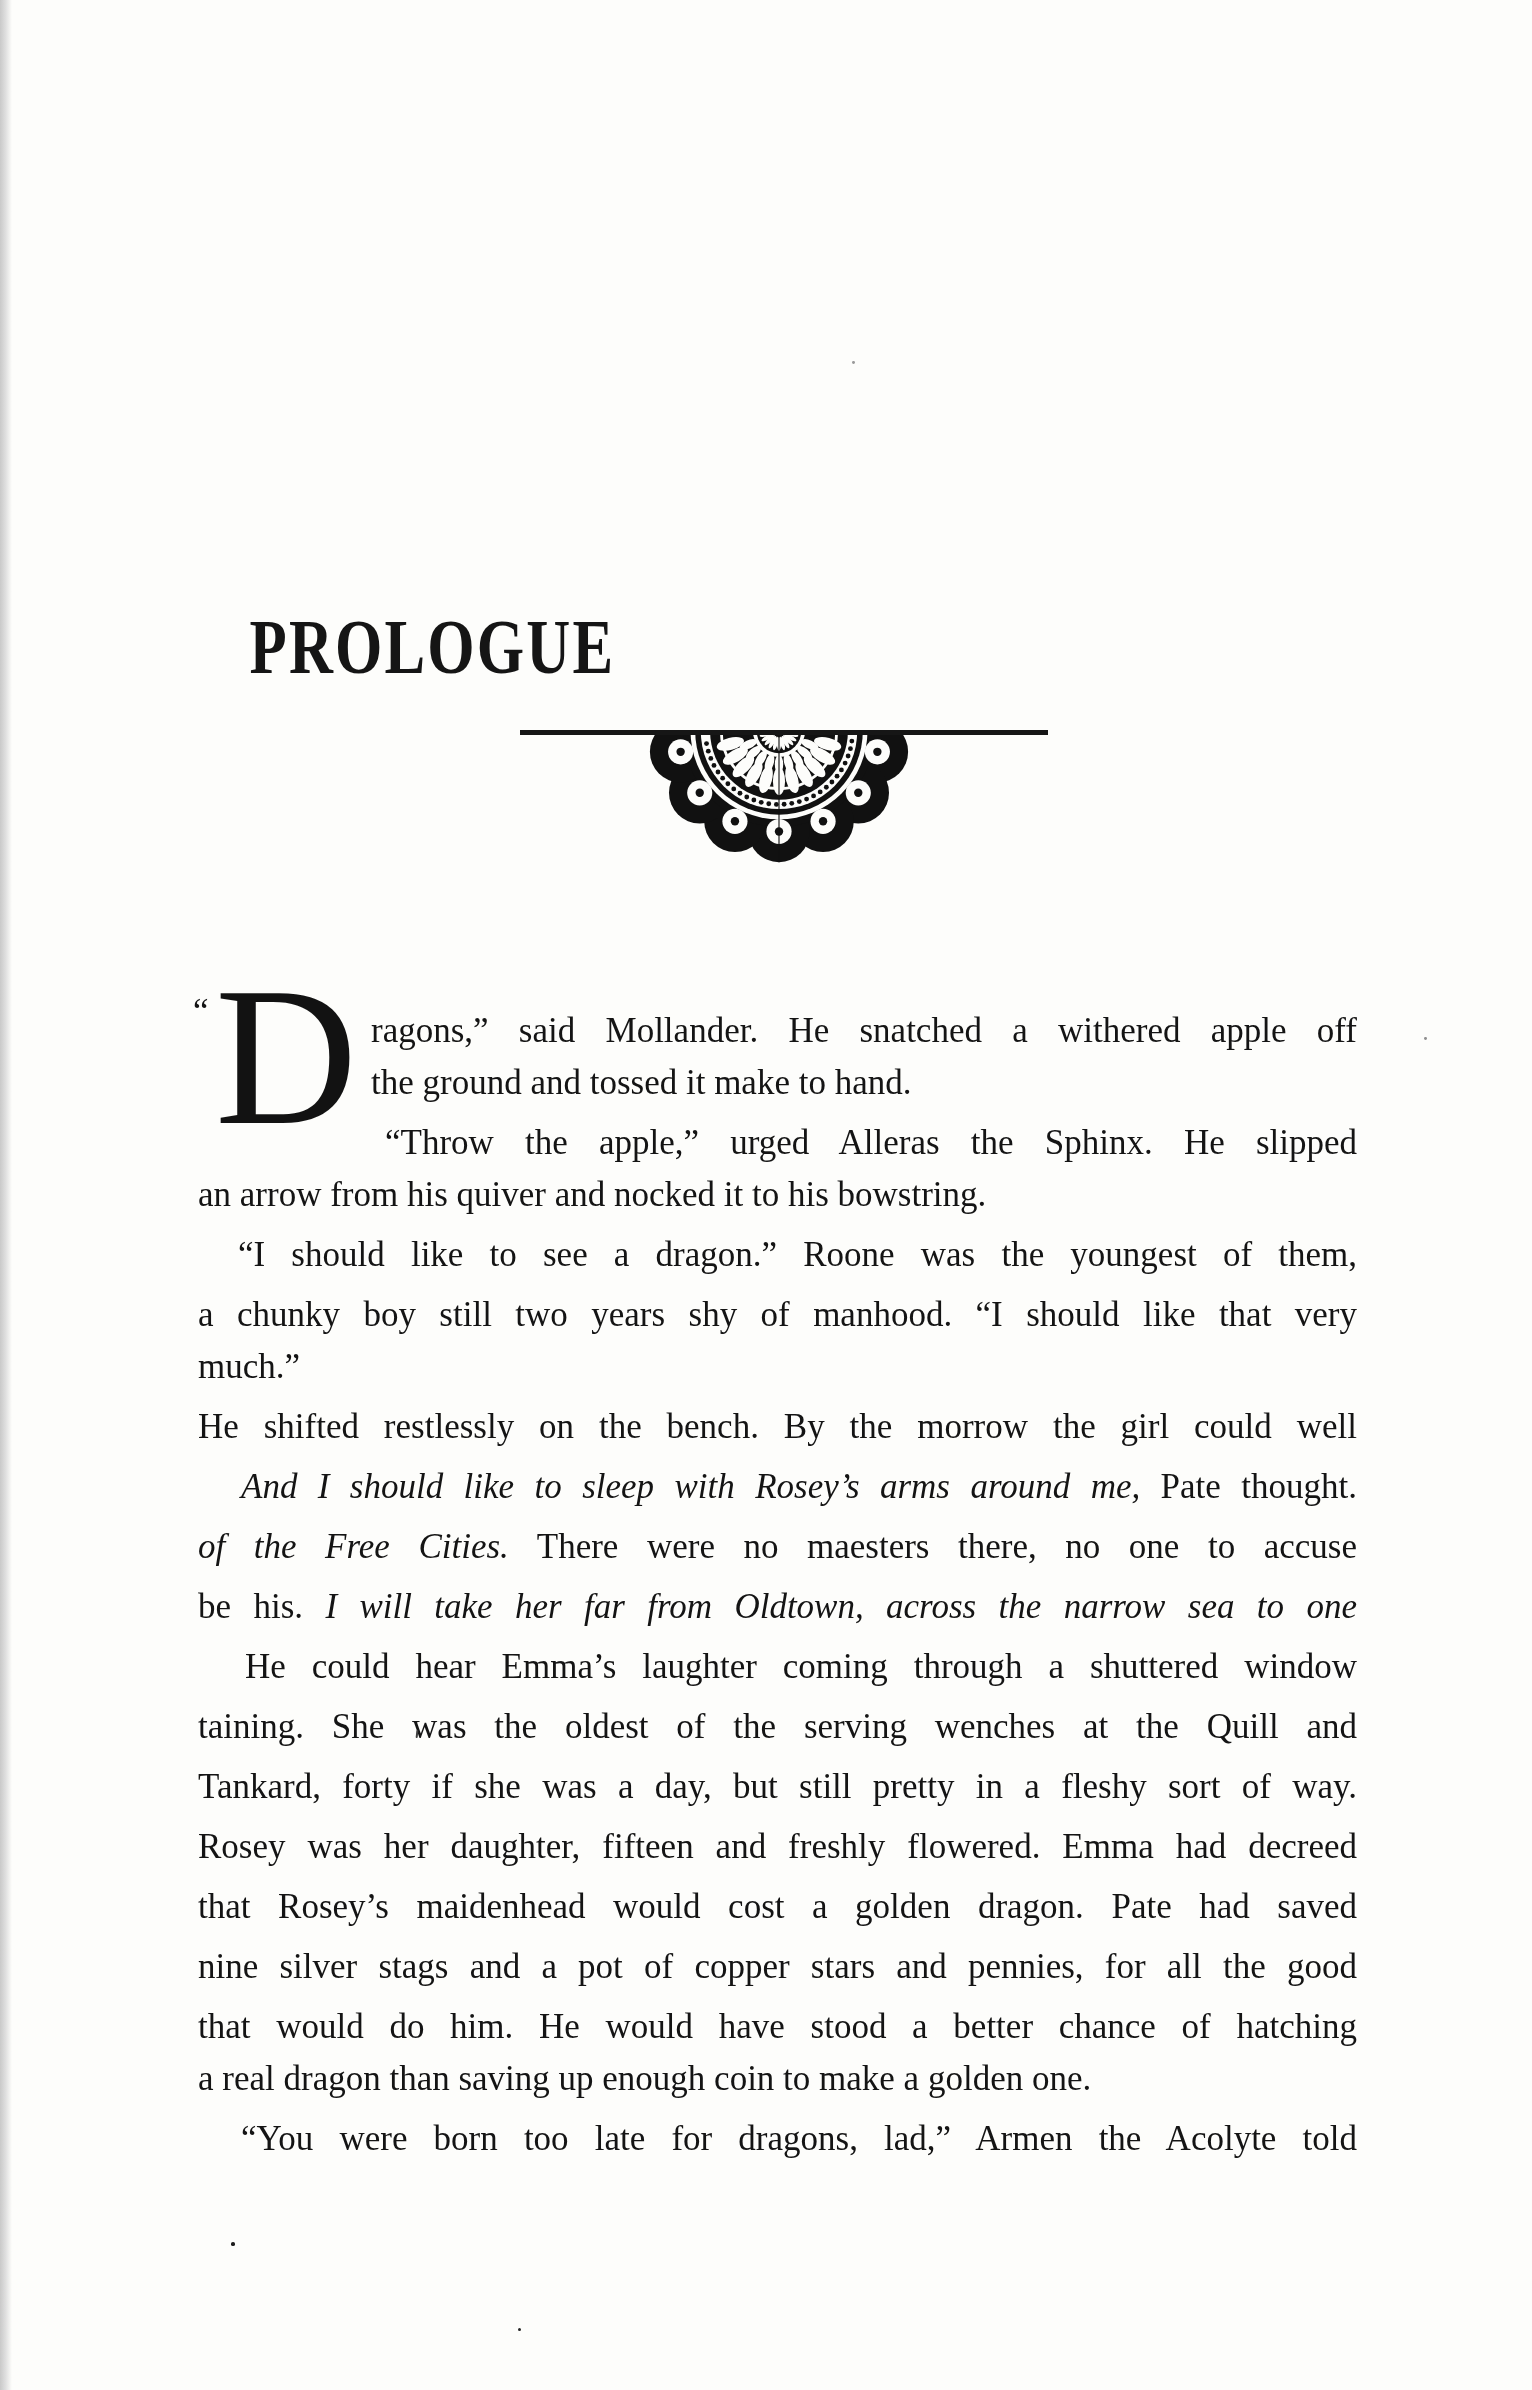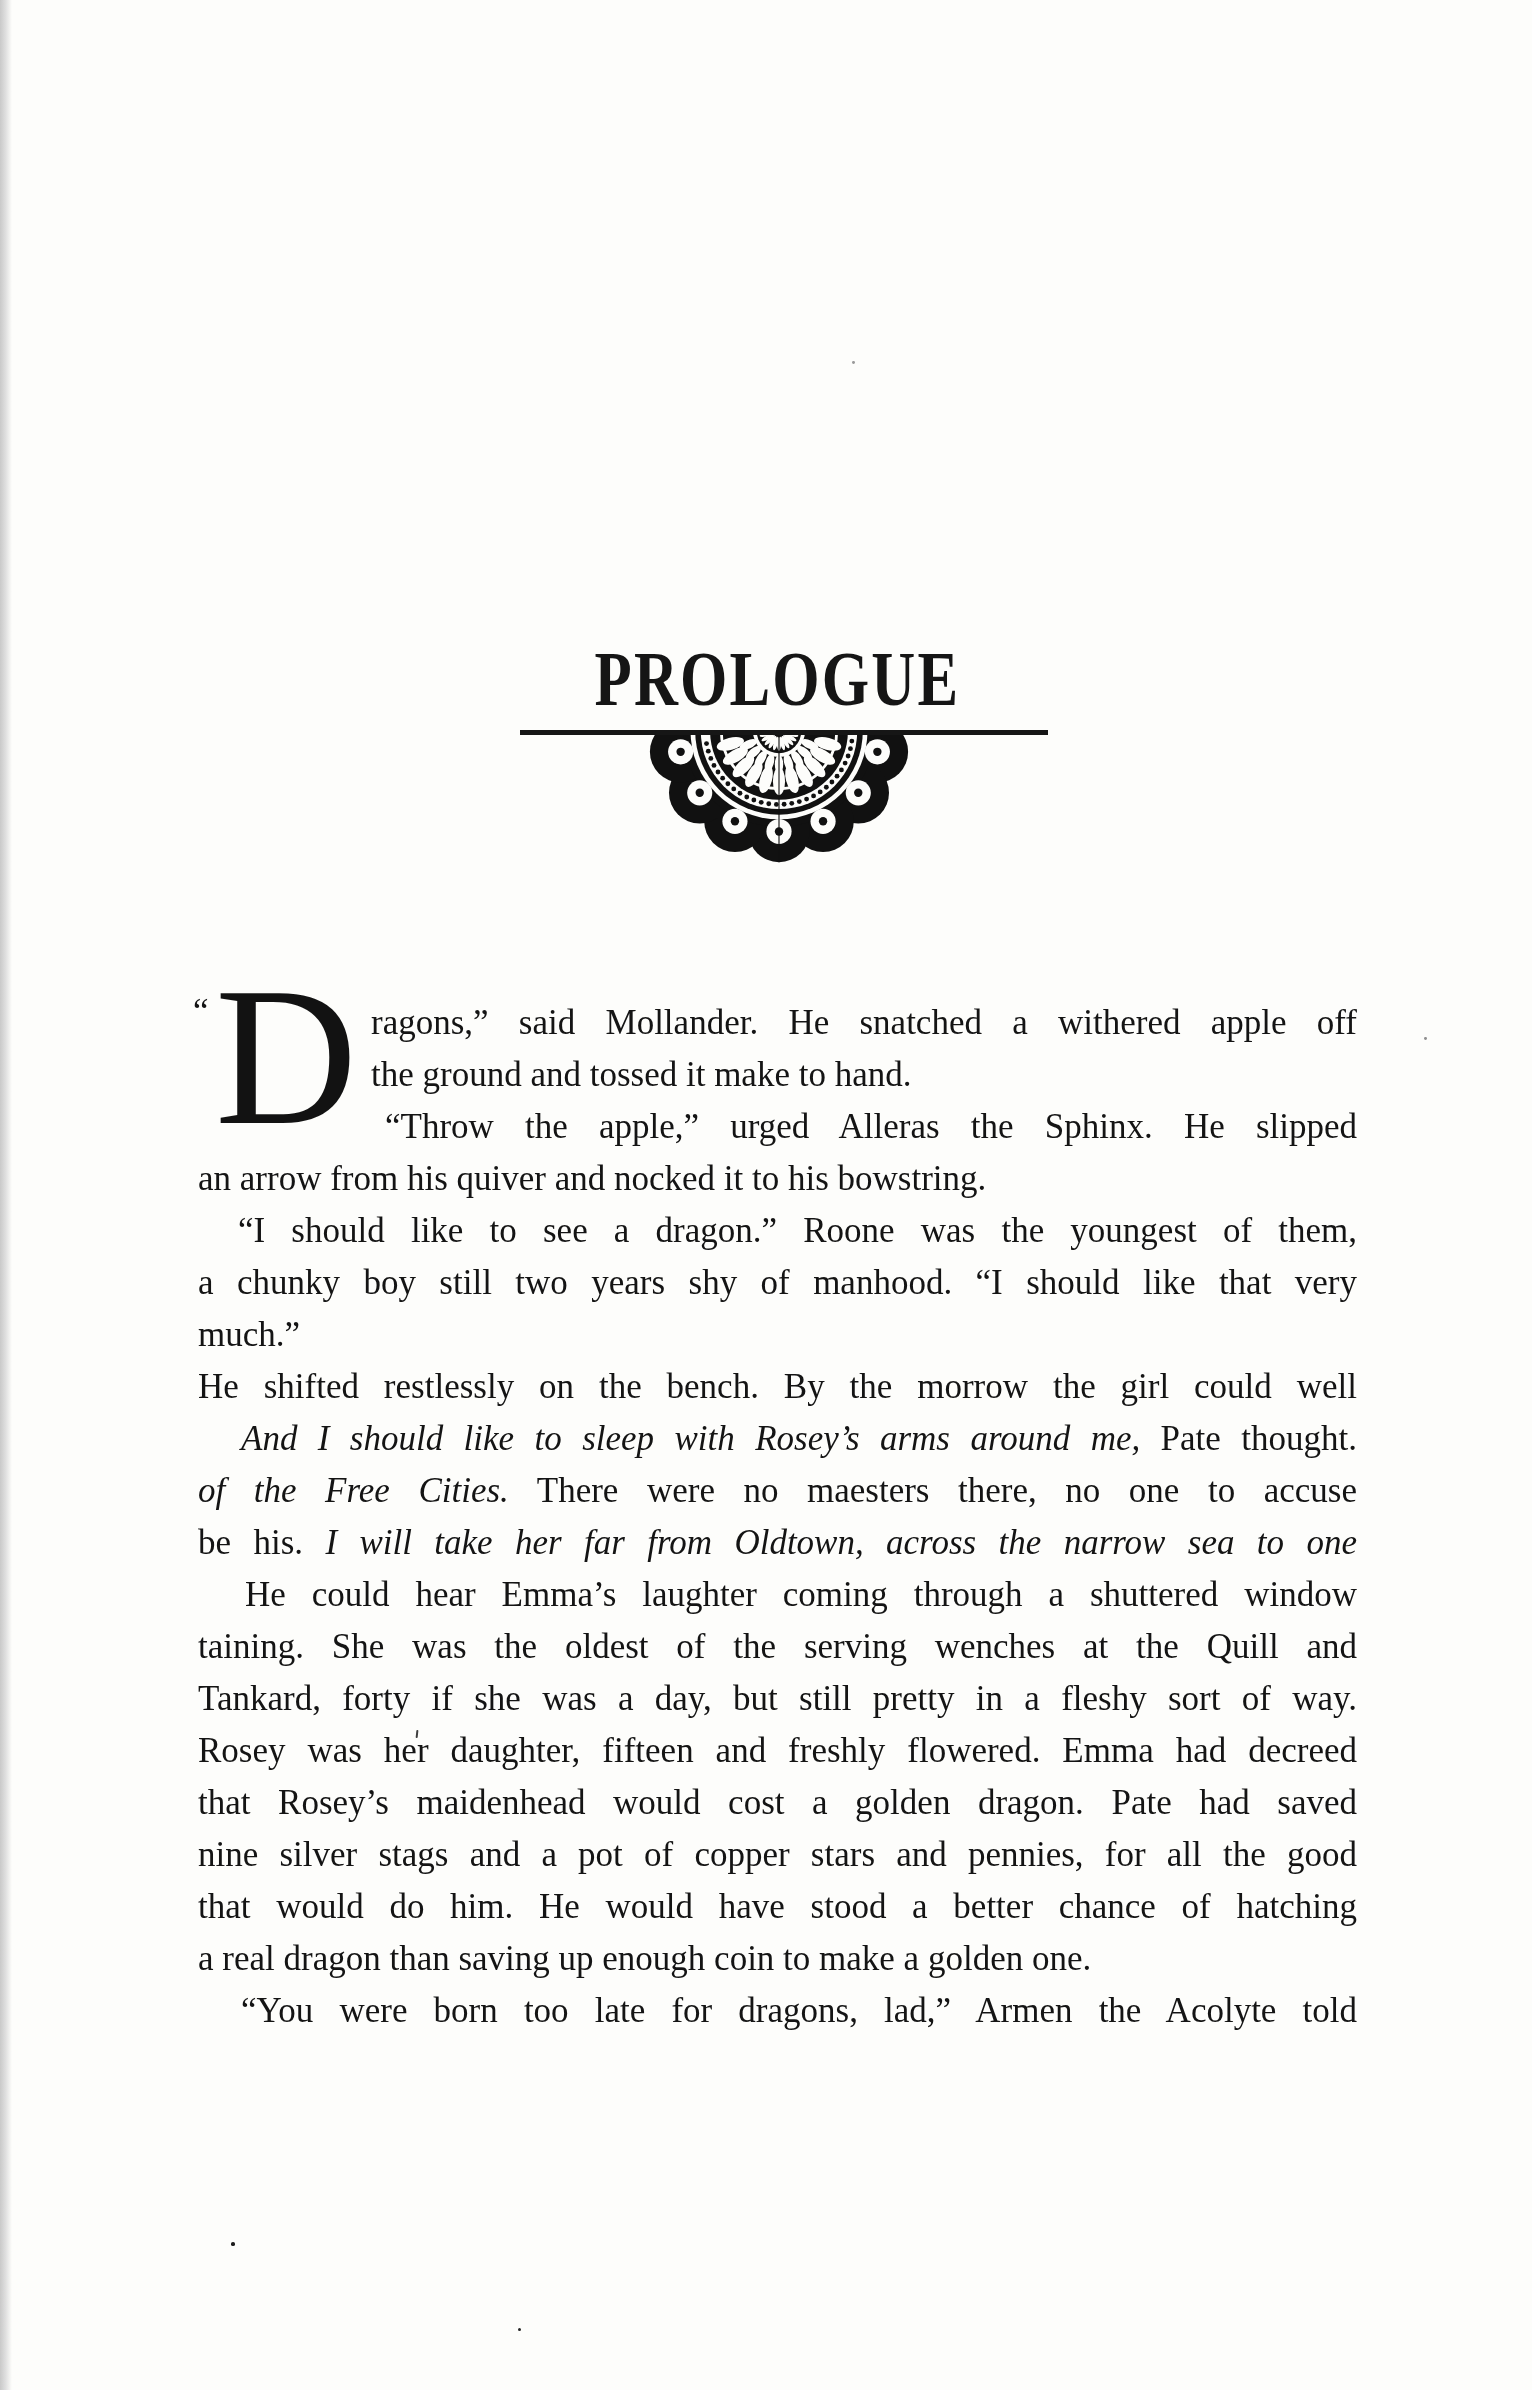--- a/index.html
+++ b/index.html
@@ -9,22 +9,22 @@
     background:#fdfdfb;
     overflow:hidden;
     font-family:"Liberation Serif", serif;
     color:#141414;
   }
   .edge-shadow{
     position:absolute;left:0;top:0;width:12px;height:100%;
     background:linear-gradient(to right,#c9c9c9 0%,#dedede 45%,rgba(255,255,255,0) 100%);
   }
   .chapter-title{
-    position:absolute;left:198px;top:640px;width:1159px;
-    text-align:center;line-height:1;
+    position:absolute;left:198px;top:608px;width:1159px;
+    text-align:left;line-height:1;
   }
   .chapter-title .t{
     display:inline-block;
     font-size:78px;font-weight:bold;letter-spacing:2.8px;
     transform:scaleX(0.78);transform-origin:center;
     color:#151515;white-space:nowrap;
   }
   .title-rule{
     position:absolute;left:520px;top:730px;width:528px;height:4.7px;
     background:#161616;z-index:3;
@@ -45,20 +45,21 @@
     font-size:35px;
   }
   .line{
     height:52px;line-height:52px;
     white-space:nowrap;
   }
   .line.j{
     white-space:normal;
     text-align:justify;
     text-align-last:justify;
+    margin-top:8px;
   }
   .line.nj{text-align:left;}
   .it{font-style:italic;}
   .speck{position:absolute;border-radius:50%;}
   .tickmark{position:absolute;border-radius:0.9px;transform:rotate(6deg);}
 </style>
 </head>
 <body>
 
 <div class="page">

